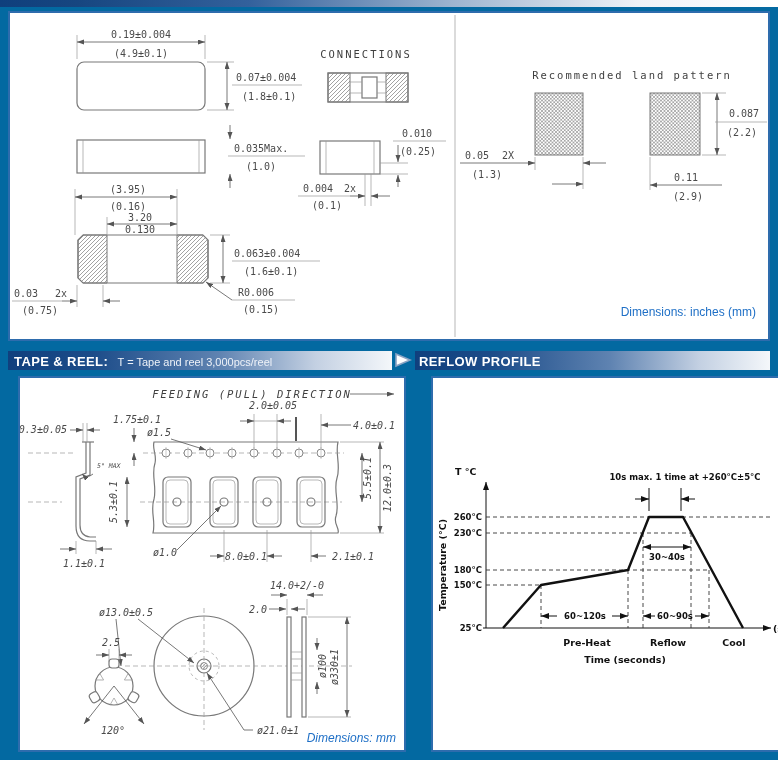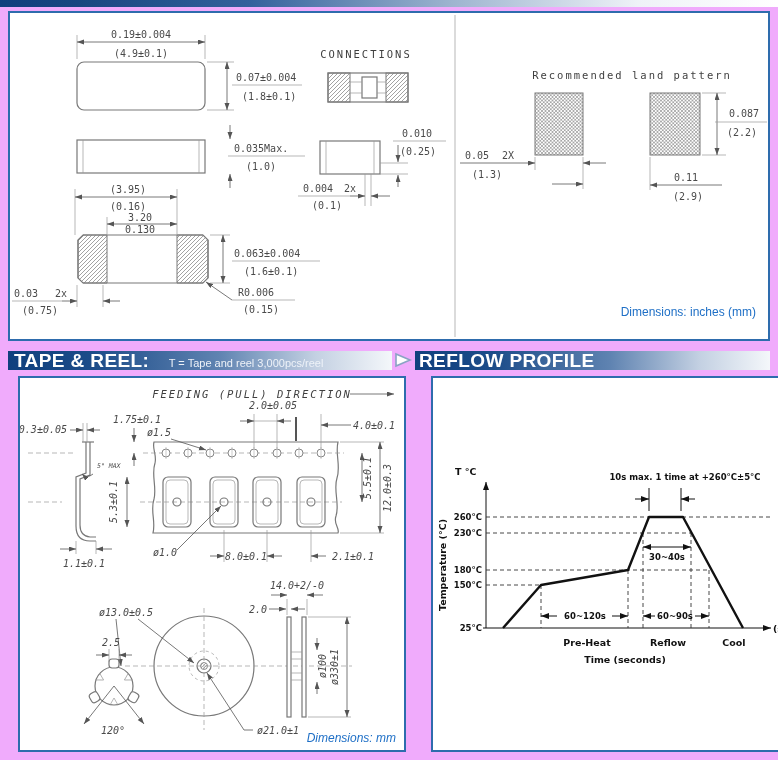--- a/index.html
+++ b/index.html
@@ -1,29 +1,29 @@
 <!DOCTYPE html>
 <html><head>
 <meta charset="utf-8">
 <style>
   html,body{margin:0;padding:0;background:#fff;}
-  .page{position:relative;width:778px;height:760px;background:#f0abfc;overflow:hidden;
+  .page{position:relative;width:778px;height:760px;background:#0369a1;overflow:hidden;
         font-family:"Liberation Sans",sans-serif;}
   .topbar{position:absolute;left:0;top:0;width:778px;height:7px;
     background:linear-gradient(90deg,#0f3f7d 0%,#174680 10%,#33619c 32%,#9db4cf 58%,#eef2f7 82%,#ffffff 100%);}
   .panel{position:absolute;background:#fff;border:2px solid #2e6cad;}
   .top-panel{left:8px;top:11px;width:758px;height:326px;}
   .bl-panel{left:18px;top:376px;width:384px;height:372px;font-style:italic;}
   .br-panel{left:431px;top:376px;width:351px;height:372px;}
   .hdr{position:absolute;height:19px;line-height:19px;white-space:nowrap;overflow:hidden;
     background:linear-gradient(90deg,#10407e 0%,#1c4c89 22%,#5f83b1 55%,#c3d0e2 80%,#f4f7fa 100%);}
   .hdr-left{left:8px;top:351px;width:384px;padding-left:6px;box-sizing:border-box;}
   .hdr-right{left:415px;top:351px;width:355px;padding-left:4px;box-sizing:border-box;}
-  .hdr-title{color:#fff;font-weight:bold;font-size:19px;letter-spacing:.4px;}
-  .hdr-sub{color:#eef2f8;font-size:11px;margin-left:15px;}
+  .hdr-title{color:#fff;font-weight:bold;font-size:13px;letter-spacing:.4px;}
+  .hdr-sub{color:#eef2f8;font-size:11px;margin-left:5px;}
   .hdr-arrow{position:absolute;left:393px;top:350px;width:20px;height:20px;}
   
   svg{display:block;}
   .ol{stroke:#787878;stroke-width:1.2;fill:none;}
   .olw{stroke:#787878;stroke-width:1.2;fill:#fff;}
   .dl{stroke:#555;stroke-width:0.8;fill:none;}
   .xl{stroke:#9a9a9a;stroke-width:0.7;fill:none;}
   .dsh{stroke:#9a9a9a;stroke-width:0.7;fill:none;stroke-dasharray:5,3;}
   .dim{font-family:"DejaVu Sans Mono",monospace;font-size:10px;fill:#4a4a4a;}
   .dim-sm{font-family:"DejaVu Sans Mono",monospace;font-size:6.5px;fill:#4a4a4a;}

